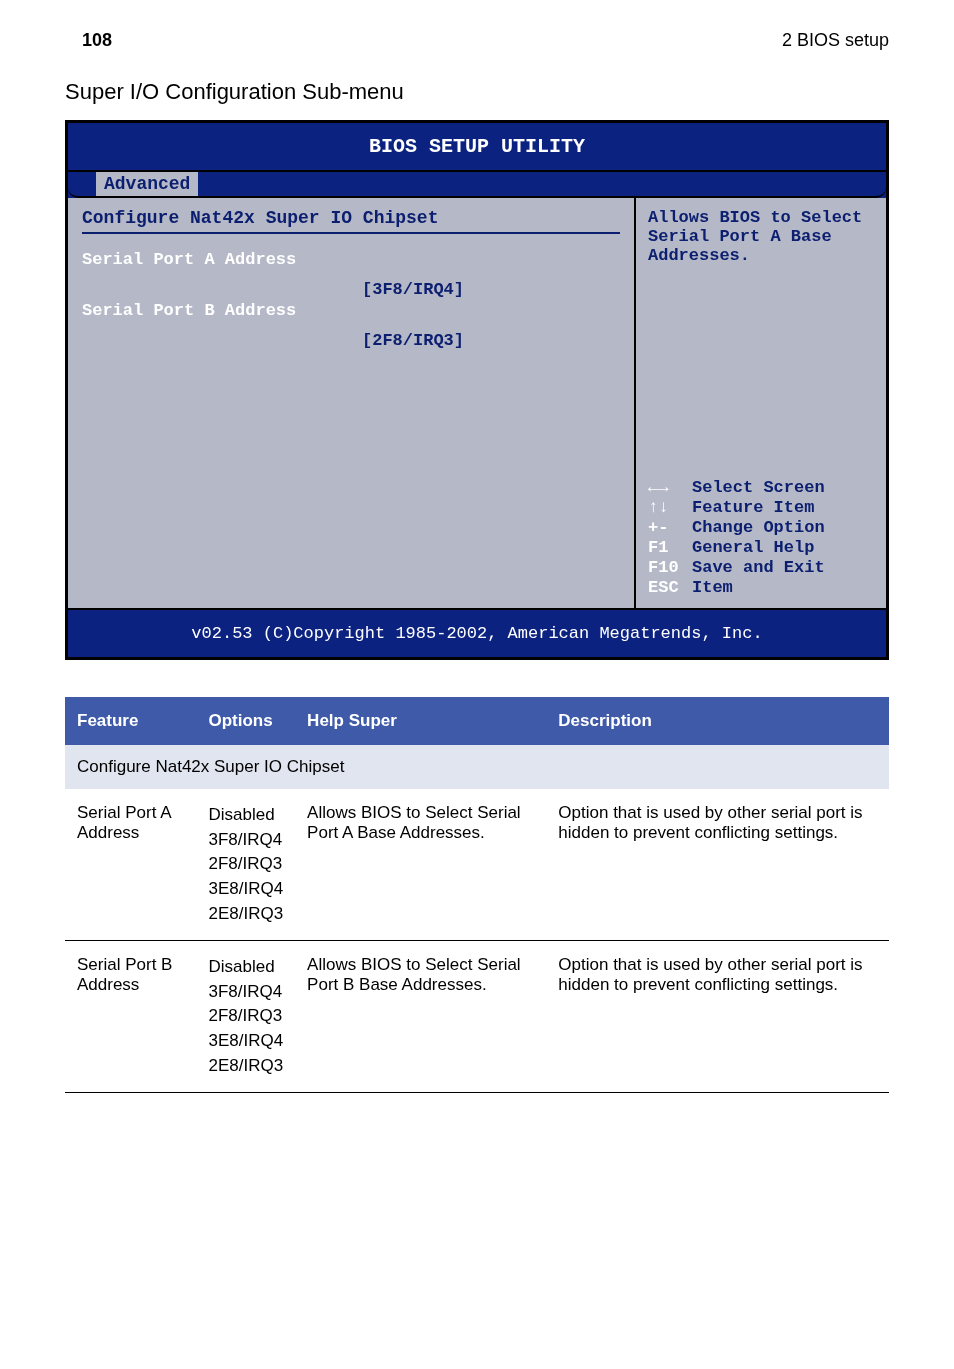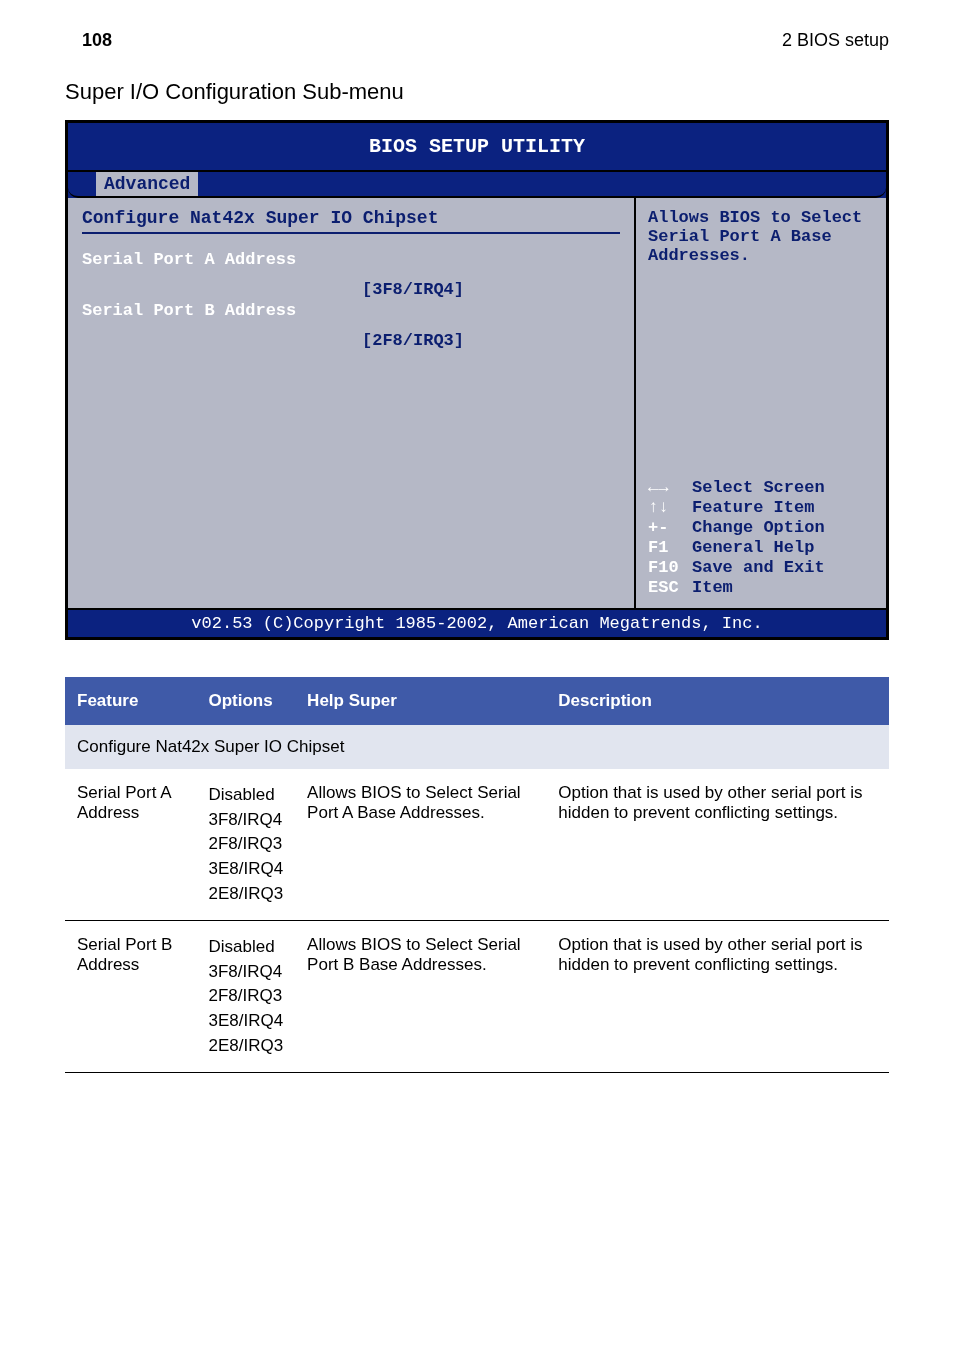--- a/index.html
+++ b/index.html
@@ -89,21 +89,21 @@
     .bios-row .val { color: #0b1e6f; margin-top: 30px; }
     .help-top { color: #0b1e6f; font-size: 17px; font-weight: bold; }
     .help-keys { color: #0b1e6f; font-size: 17px; font-weight: bold; }
     .help-keys div { margin-bottom: 1px; }
     .help-keys .k { display: inline-block; width: 44px; color: #fff; }
     .bios-footer {
       background: #0b2280;
       color: #fff;
       text-align: center;
       font-size: 17px;
-      padding: 4px 0;
+      padding: 14px 0;
       border-top: 2px solid #000;
     }
 
     .feat-table { width: 100%; margin-top: 37px; border-collapse: collapse; font-size: 17px; }
     .feat-table thead tr { background: #3f5aa8; color: #fff; }
     .feat-table th { text-align: left; padding: 14px 12px; font-weight: normal; }
     .feat-table th strong { font-weight: bold; }
     .subhead td { background: #e1e5ef; padding: 12px; font-size: 17px; }
     .feat-table tbody tr.data td { padding: 14px 12px; vertical-align: top; border-bottom: 1px solid #000; }
     .opts div { margin-bottom: 0px; line-height: 1.45; }

